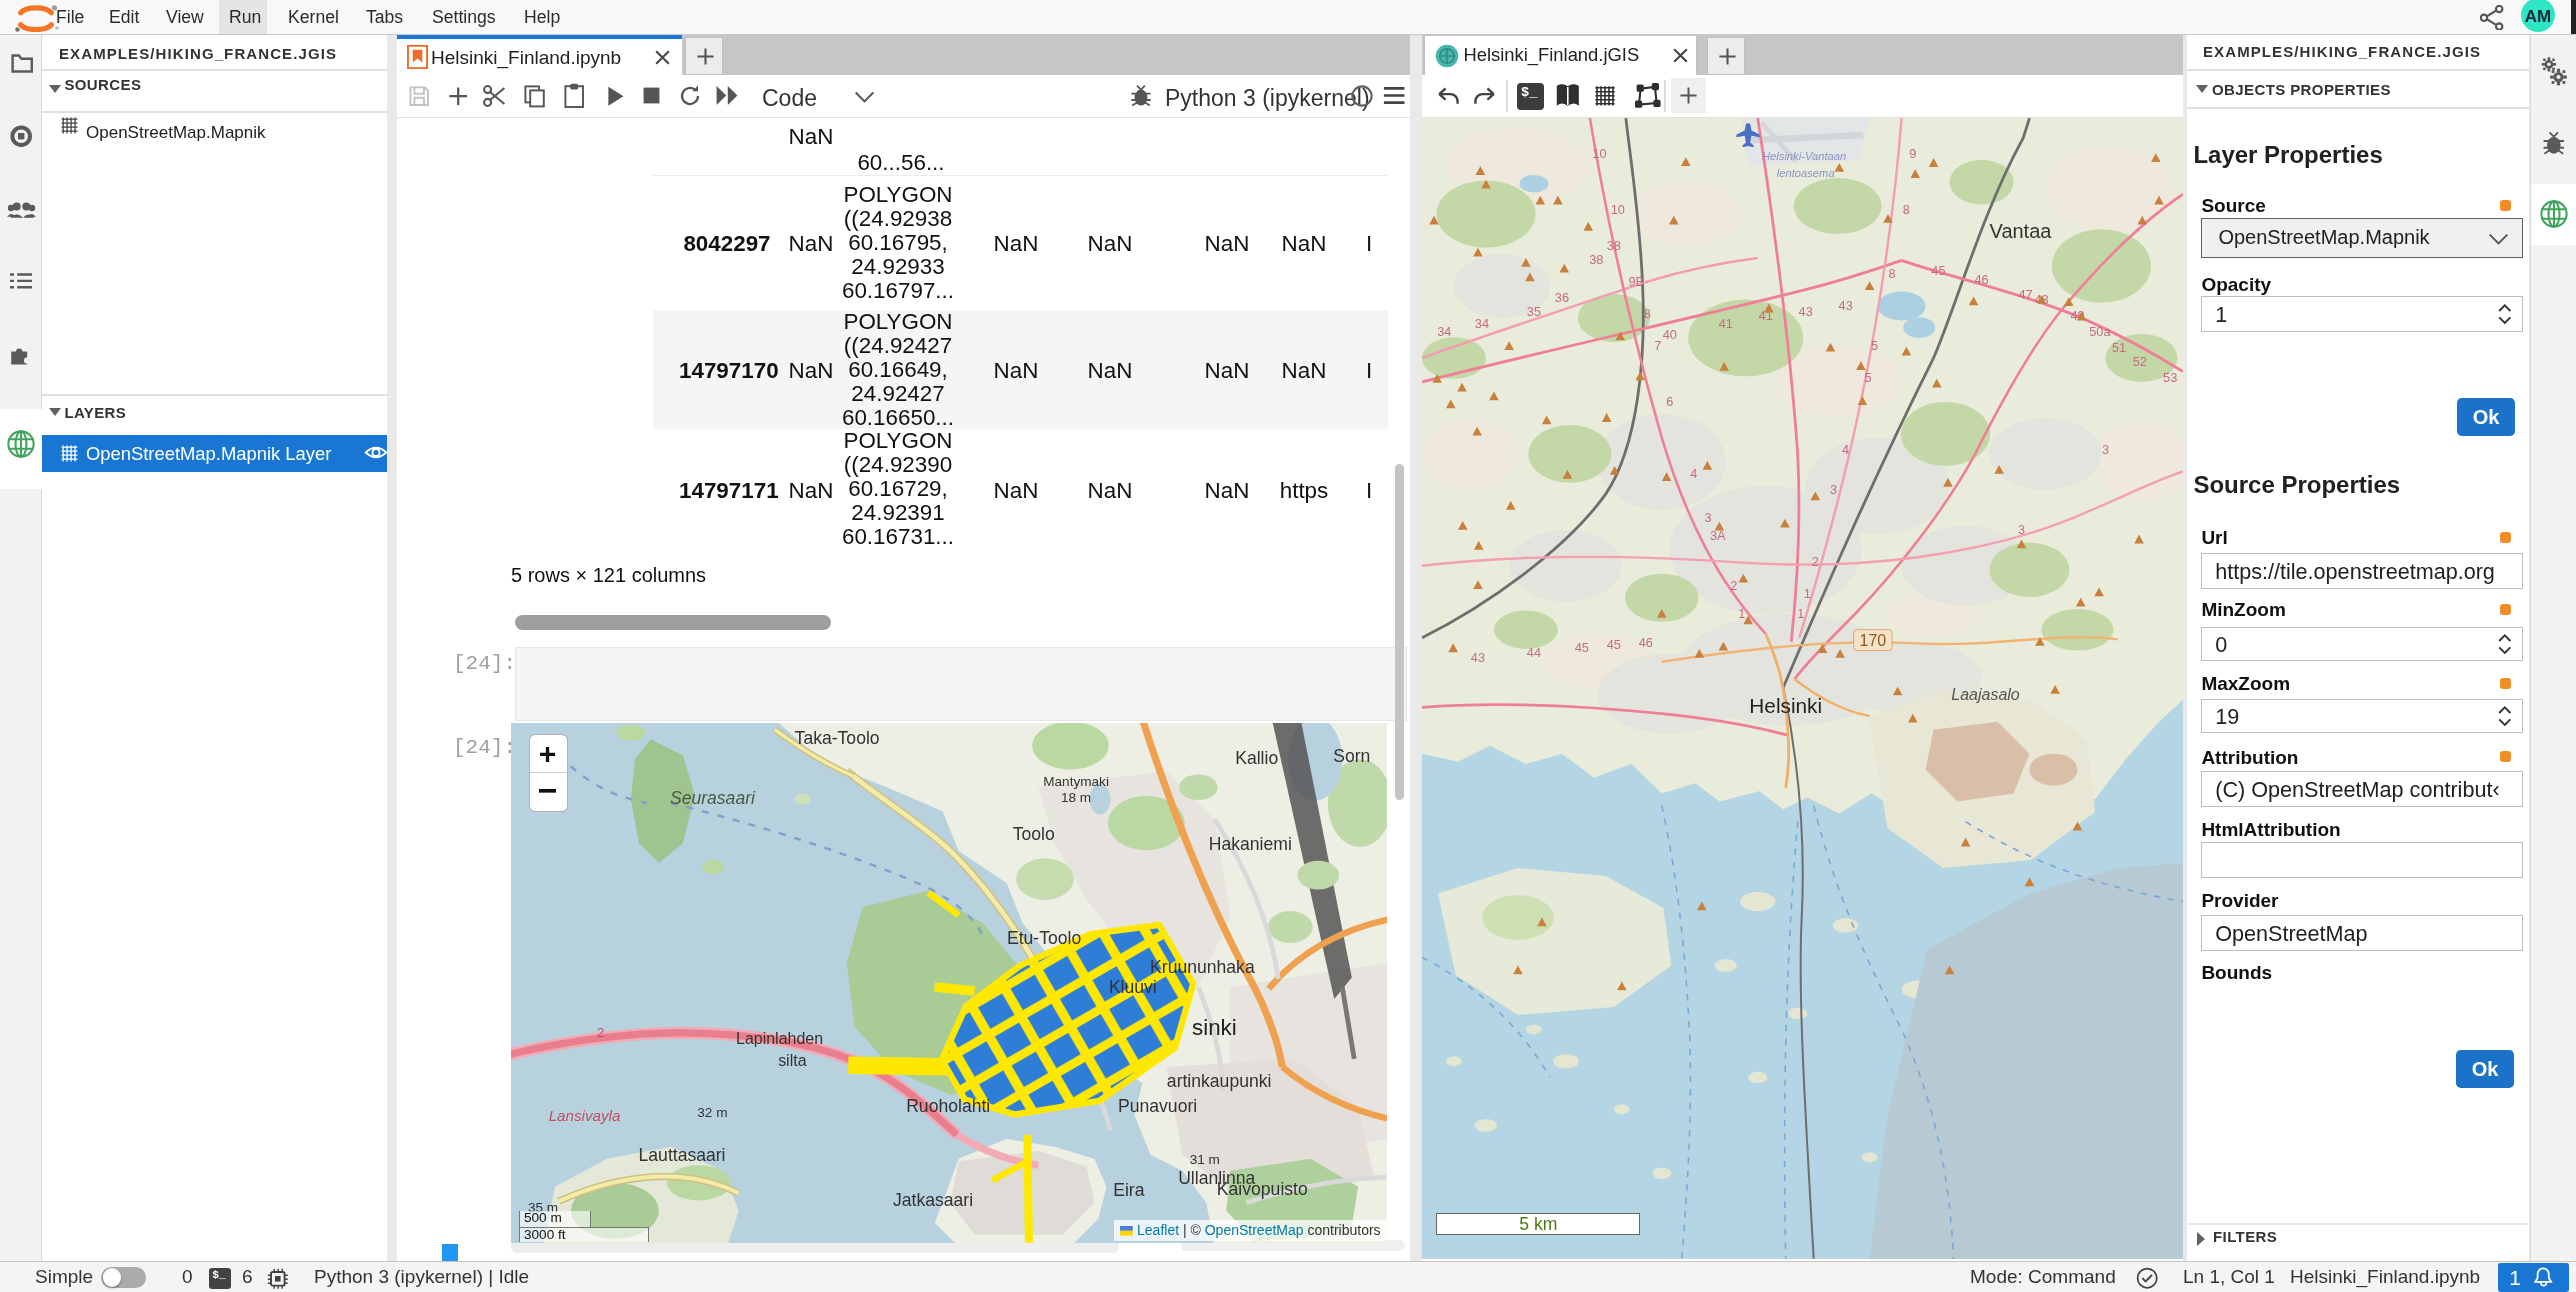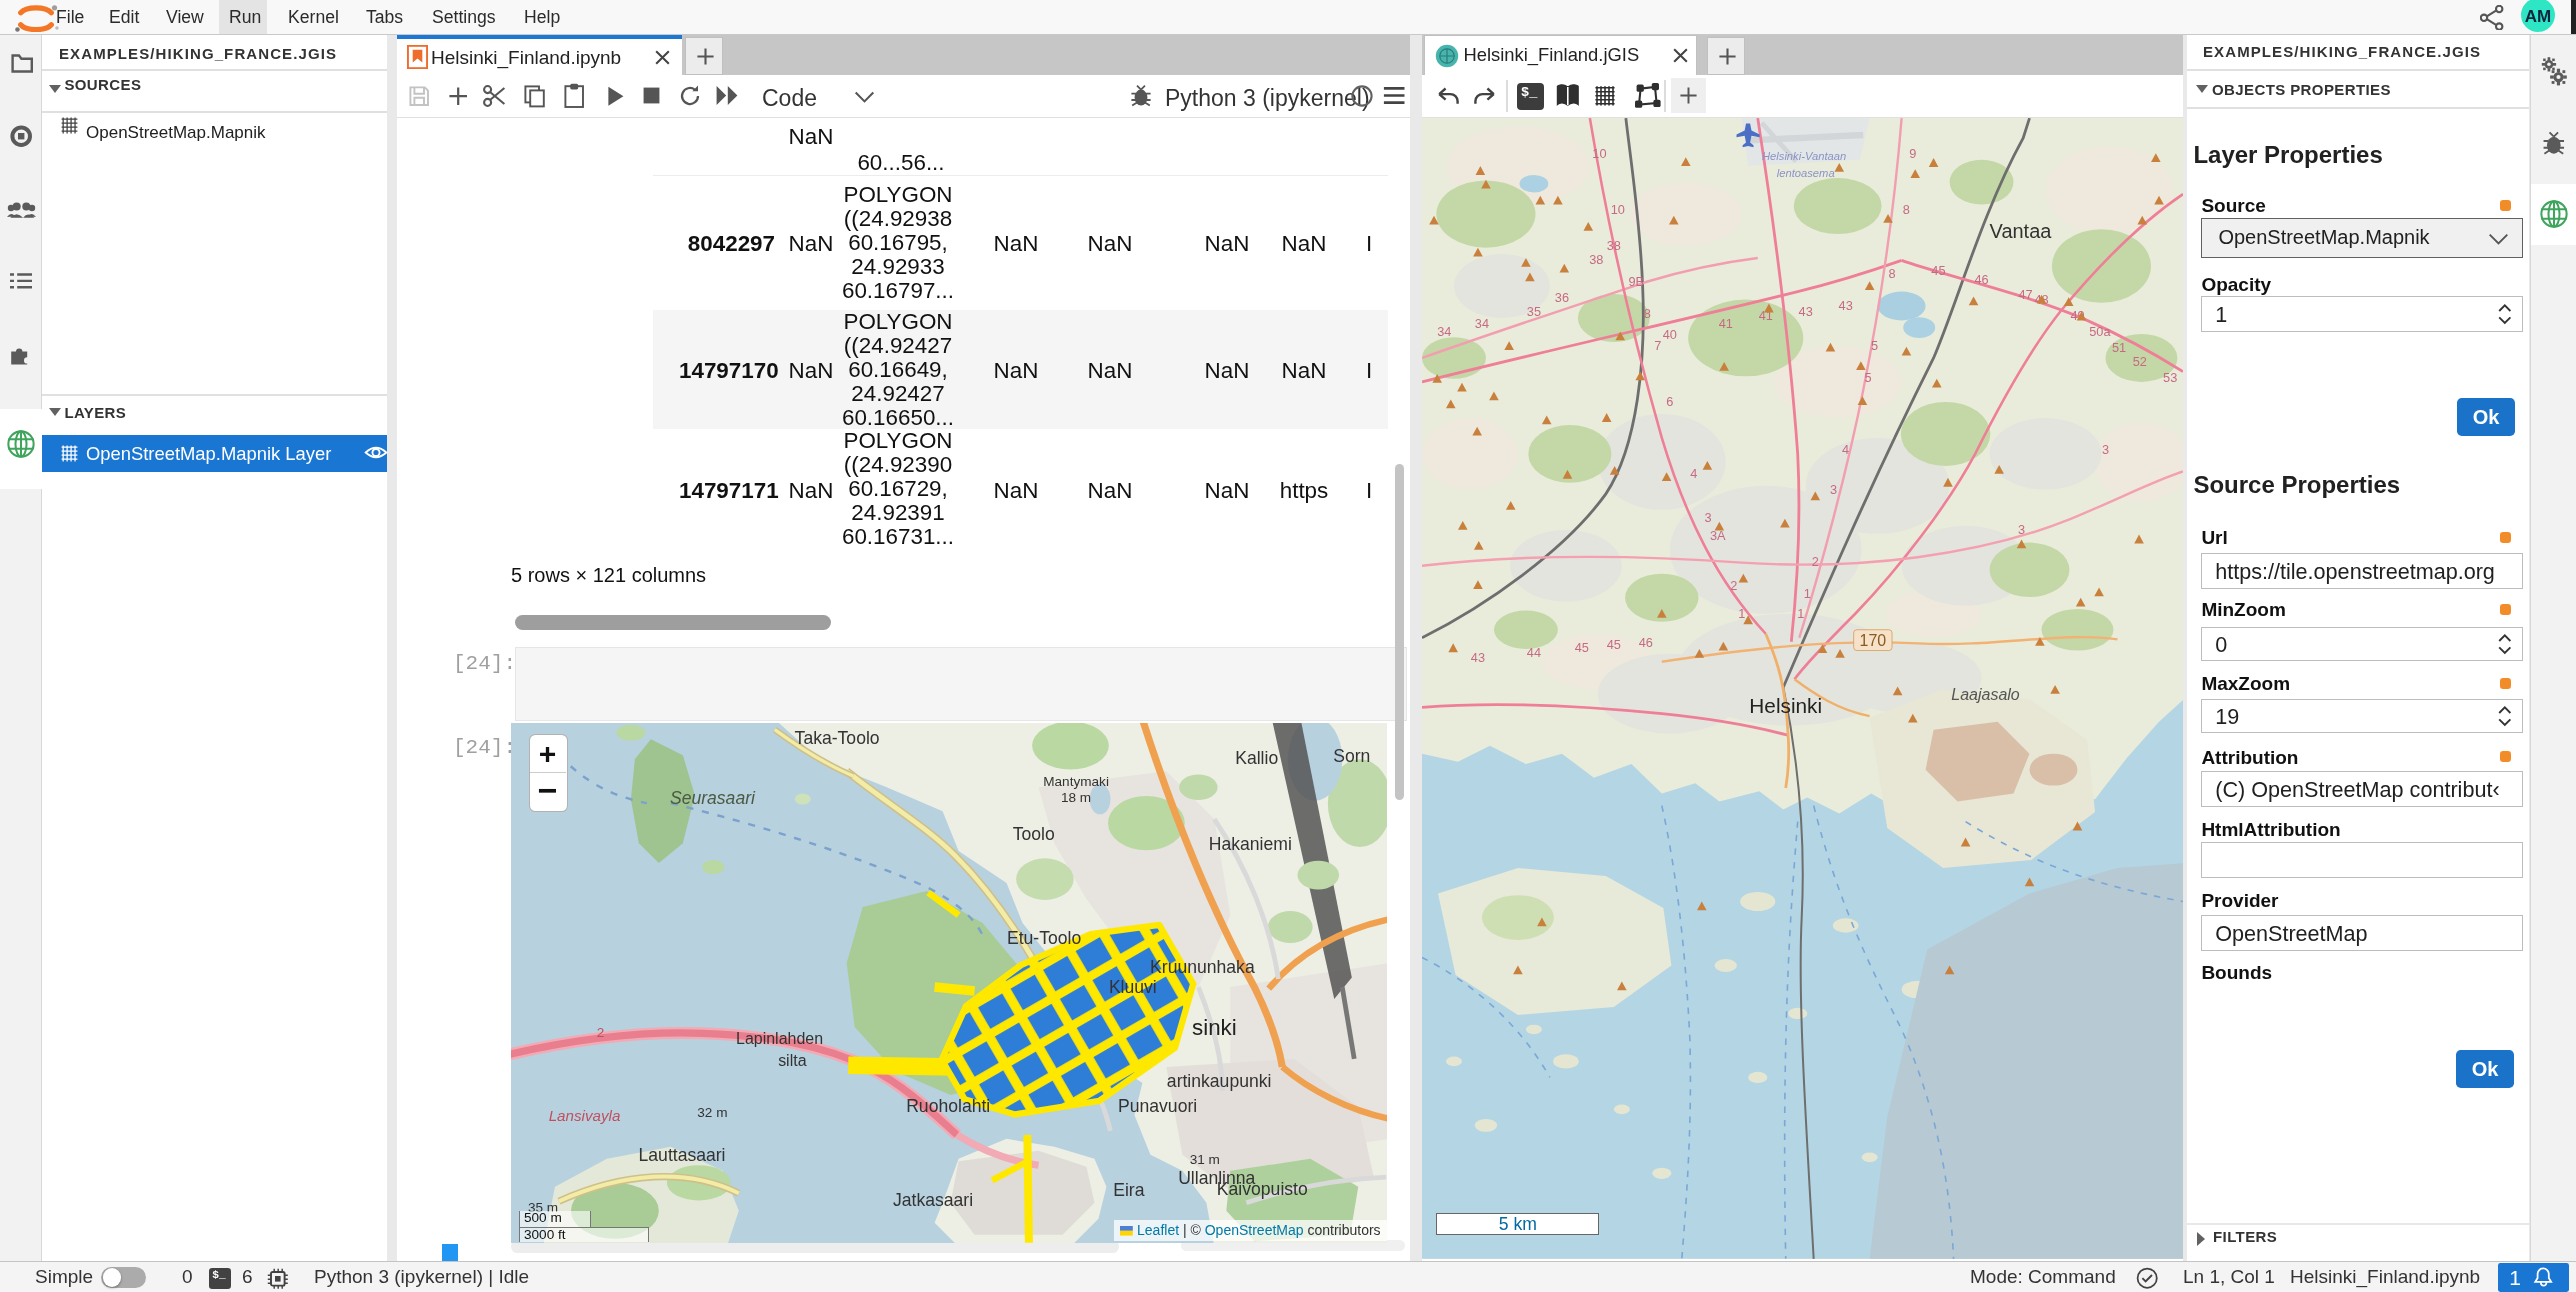--- a/index.html
+++ b/index.html
@@ -200,21 +200,21 @@
   <div class="abs nbtable" style="left:0;top:83px;width:991px;height:432px;overflow:hidden">
     <div class="abs" style="left:256px;top:0;width:757px;height:57px;background:#fff"></div>
     <div class="tcell" style="left:390px;top:6.4px;width:48px">NaN</div>
     <div class="tcell" style="left:448px;top:32px;width:112px">60...56...</div>
     <div class="abs" style="left:256px;top:57px;width:757px;height:135px;background:#fff;border-top:0.8px solid #ececec"></div>
     <div class="abs" style="left:256px;top:192px;width:757px;height:119px;background:#f5f5f5"></div>
     <div class="abs" style="left:256px;top:311px;width:757px;height:120px;background:#fff"></div>
   </div>
 
   <div class="abs nbtable" style="left:0;top:83px;width:1013px">
-    <div class="abs" style="left:282px;top:113px;width:96px;text-align:right;font-weight:bold">8042297</div>
+    <div class="abs" style="left:282px;top:113px;width:96px;text-align:center;font-weight:bold">8042297</div>
     <div class="tcell" style="left:390px;top:113px;width:48px">NaN</div>
     <div class="tcell" style="left:429px;top:65px;width:144px;line-height:24px">POLYGON<br>((24.92938<br>60.16795,<br>24.92933<br>60.16797...</div>
     <div class="tcell" style="left:595px;top:113px;width:48px">NaN</div>
     <div class="tcell" style="left:689px;top:113px;width:48px">NaN</div>
     <div class="tcell" style="left:806px;top:113px;width:48px">NaN</div>
     <div class="tcell" style="left:883px;top:113px;width:48px">NaN</div>
     <div class="tcell" style="left:964px;top:113px;width:16px">I</div>
     <div class="abs" style="left:282px;top:240px;width:96px;text-align:right;font-weight:bold">14797170</div>
     <div class="tcell" style="left:390px;top:240px;width:48px">NaN</div>
     <div class="tcell" style="left:429px;top:192px;width:144px;line-height:24px">POLYGON<br>((24.92427<br>60.16649,<br>24.92427<br>60.16650...</div>
@@ -667,21 +667,21 @@
       <path d="M471,8 l6,0 2,10 12,6 0,4 -12,-2 -2,10 5,4 0,3 -8,-2 -8,2 0,-3 5,-4 -2,-10 -12,2 0,-4 12,-6 z" fill="#4a6fc4" transform="translate(5,0) scale(0.85)"></path>
       <g font-size="14" fill="#8a93c8" font-style="italic" text-anchor="middle">
         <text x="478" y="52">Helsinki-Vantaan</text>
         <text x="480" y="74">lentoasema</text>
       </g>
       <text x="710" y="150" font-size="25" fill="#333">Vantaa</text>
       <text x="455" y="744" font-size="26" fill="#222" text-anchor="middle">Helsinki</text>
       <text x="705" y="728" font-size="20" fill="#555" font-style="italic" text-anchor="middle">Laajasalo</text>
     </svg>
 
-    <div class="abs" style="left:14.4px;top:1095px;width:163px;height:22.4px;background:#fff;border:1.6px solid #666;font-size:17.6px;color:#0369a1;text-align:center;line-height:21px">5 km</div>
+    <div class="abs" style="left:14.4px;top:1095px;width:204px;height:22.4px;background:#fff;border:1.6px solid #666;font-size:17.6px;color:#4d7c0f;text-align:center;line-height:21px">5 km</div>
   </div>
 </div>
 
 <div id="rightpanel" class="abs">
   <div class="abs panelhead" style="left:16px;top:8px">EXAMPLES/HIKING_FRANCE.JGIS</div>
   <div class="abs" style="left:0;top:34px;width:342px;height:1.6px;background:#e0e0e0"></div>
   <div class="caret abs" style="left:8.8px;top:50px"></div>
   <div class="abs secthead" style="left:25px;top:46px">OBJECTS PROPERTIES</div>
   <div class="abs" style="left:0;top:72px;width:342px;height:1.6px;background:#e0e0e0"></div>
 

